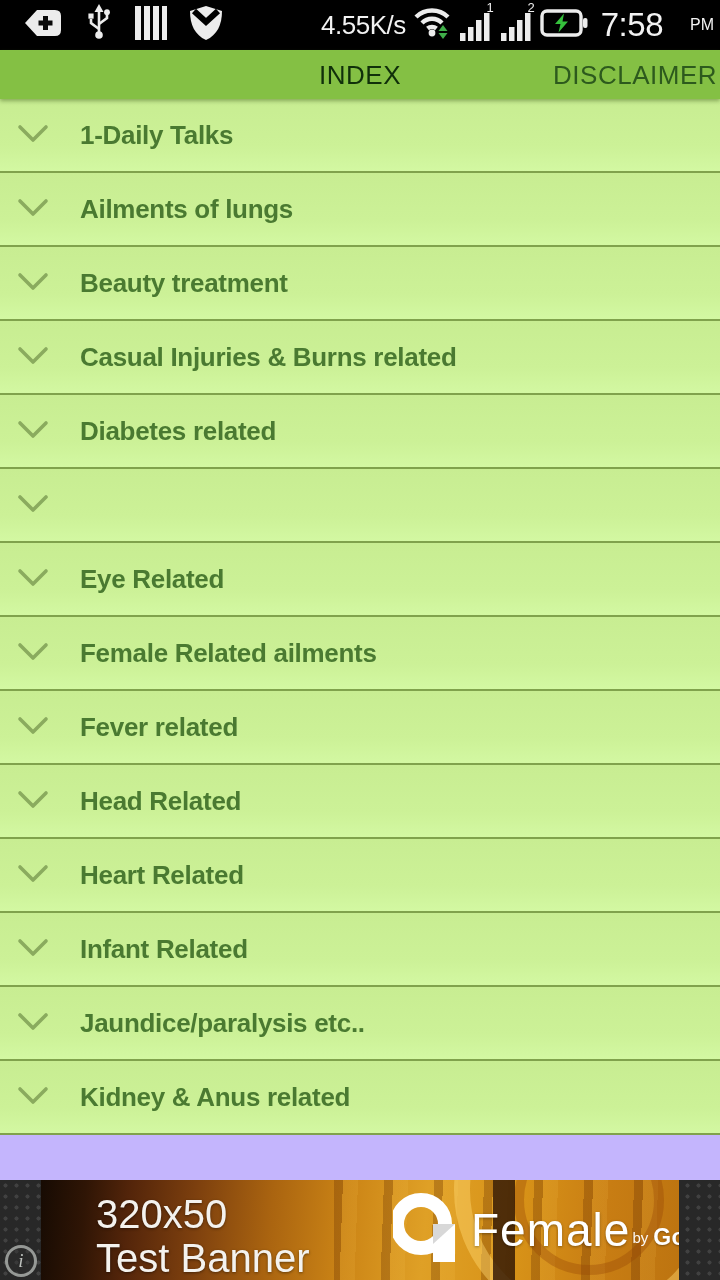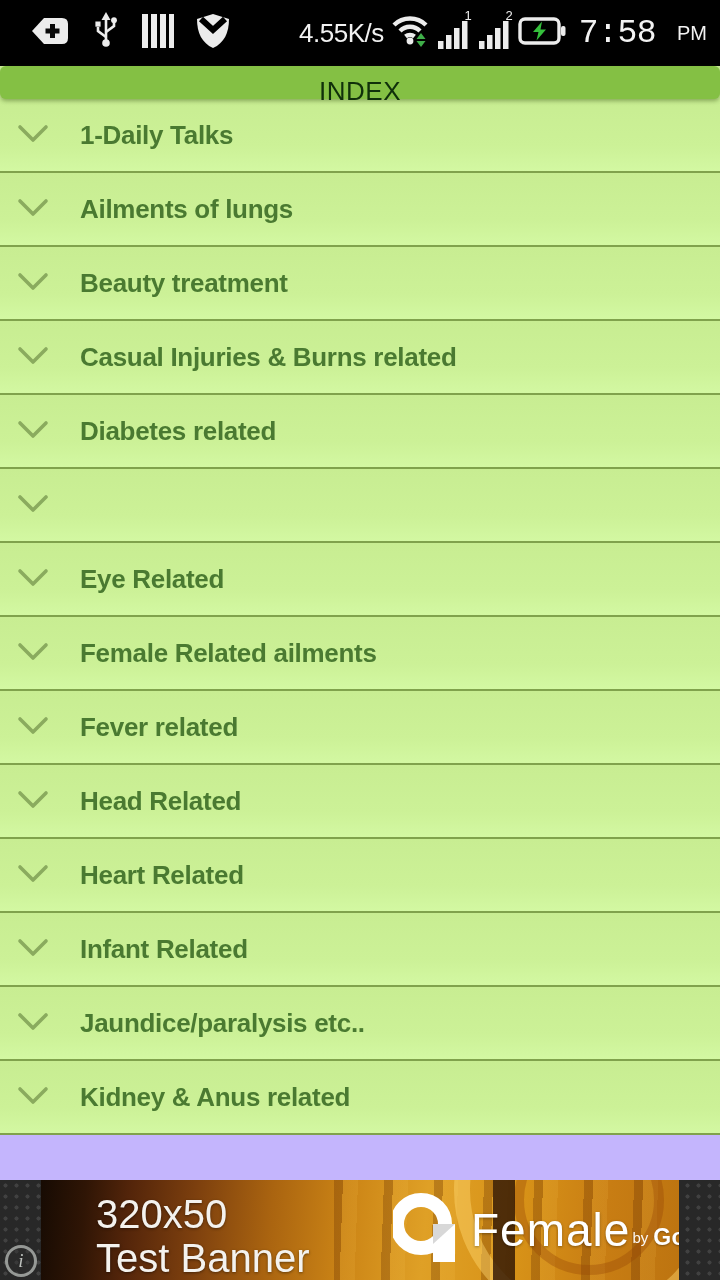--- a/index.html
+++ b/index.html
@@ -1,33 +1,33 @@
 <!DOCTYPE html>
 <html><head>
 <meta charset="utf-8">
 <style>
   * { margin:0; padding:0; box-sizing:border-box; }
   body { background:#555; font-family:"Liberation Sans", sans-serif; }
   .screen { position:relative; width:720px; height:1280px; overflow:hidden;
             background:#cbf096; margin:0 auto; }
 
   
-  .status-bar { position:relative; height:66px; background:#000;
-                display:flex; padding:0 11px; color:#f2f2f2; }
+  .status-bar { position:relative; height:50px; background:#000;
+                display:flex; padding:0 4px; color:#f2f2f2; }
   .sb-left { display:flex; align-items:center; gap:20px; padding-left:18px; }
   .sb-right { margin-left:auto; display:flex; align-items:center; gap:7px; padding-right:2px; }
   .net-speed { font-size:26px; letter-spacing:-0.5px; }
   .sig { position:relative; }
   .sig .badge { position:absolute; top:-4px; right:-2px; font-size:13px; color:#eee; }
-  .time { font-size:33px; margin-left:6px; letter-spacing:-0.5px;font-family:Liberation Mono, monospace; }
-  .period { font-size:20px; margin-left:14px; }
-
-  
-  .tab-bar { position:relative; height:33px; background:#84c044; z-index:5;
-             box-shadow:0 2px 4px rgba(55,85,20,0.45);border-radius:6px; }
+  .time { font-size:33px; margin-left:6px; letter-spacing:-0.5px; }
+  .period { font-size:16px; margin-left:20px; }
+
+  
+  .tab-bar { position:relative; height:49px; background:#84c044; z-index:5;
+             box-shadow:0 2px 4px rgba(55,85,20,0.45); }
   .tab { position:absolute; top:0; height:49px; line-height:51px; font-size:26px;
          letter-spacing:0.5px; cursor:pointer; }
   .tab-index { left:50%; transform:translateX(-50%); color:#10300a; }
   .tab-disclaimer { right:3px; color:#2d5a1d; }
 
   
   .list { position:absolute; top:99px; left:0; right:0; bottom:100px;
           background:#c4b5fd; overflow:hidden; }
   .row { position:relative; height:74px; border-bottom:2px solid #80a24c;
          display:flex; align-items:center;
@@ -151,20 +151,21 @@
           <polygon points="24,4.5 15,15 20.5,15 18.5,23.5 28,12.5 22.5,12.5" fill="#35c03c"></polygon>
         </svg>
       </span>
       <span class="time">7:58</span>
       <span class="period">PM</span>
     </div>
   </div>
 
   <div class="tab-bar">
     <div class="tab tab-index">INDEX</div>
+    <div class="tab tab-disclaimer">DISCLAIMER</div>
   </div>
 
   <div class="list">
     <div class="row">
       <span class="chev"><svg width="34" height="24" viewBox="0 0 34 24">
             <path d="M4 4 L17 17 L30 4" fill="none" stroke="#8aab5e" stroke-width="3.6" stroke-linecap="round" stroke-linejoin="round"></path>
           </svg></span>
       <span class="label">1-Daily Talks</span>
     </div>
     <div class="row">

